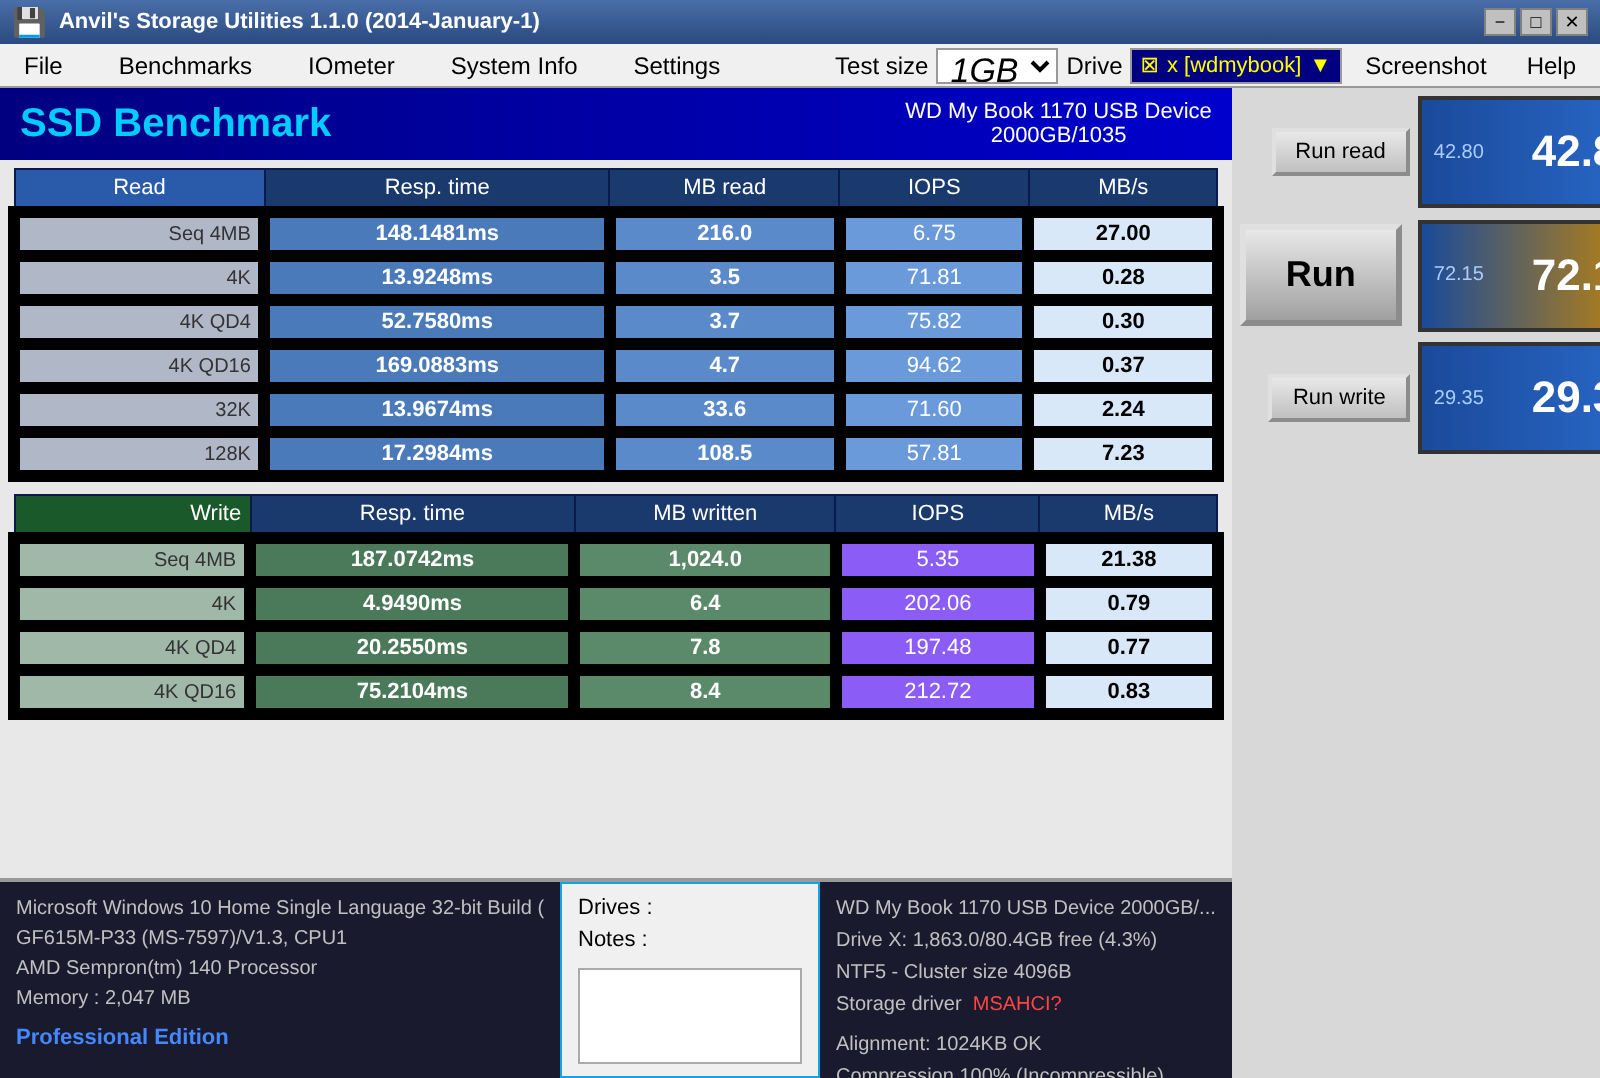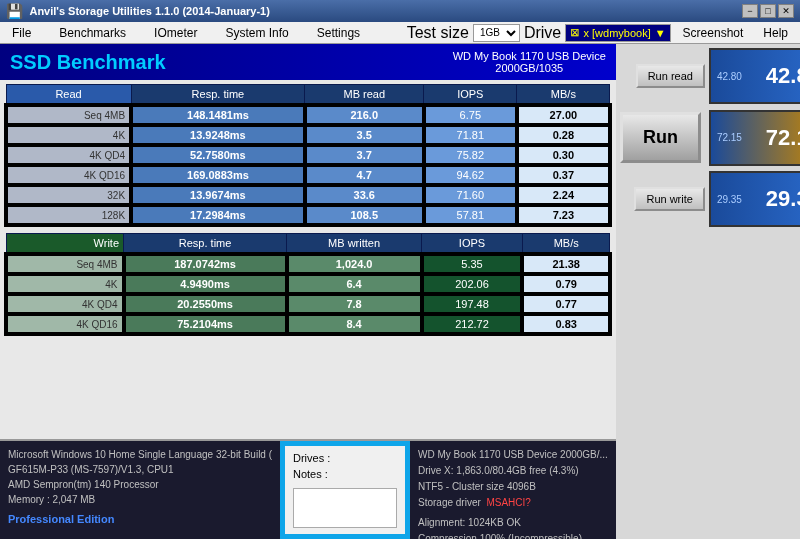--- a/index.html
+++ b/index.html
@@ -64,27 +64,28 @@
       color: #000;
     }
 
     
     .toolbar-right {
       display: flex;
       align-items: center;
       gap: 4px;
       margin-left: auto;
     }
-    .toolbar-label { font-size: 16px; }
+    .toolbar-label { font-size: 12px; }
     .toolbar-select {
       height: 18px;
-      font-size: 10px;
+      font-size: 17px;
       border: 1px solid #999;
       background: white;
       padding: 0 2px;
+      font-style: italic;
     }
     .toolbar-drive {
       background: #000080;
       color: white;
       padding: 1px 4px;
       font-size: 11px;
       border: 1px solid #999;
       display: flex;
       align-items: center;
       gap: 4px;
@@ -142,21 +143,21 @@
       text-align: center;
       border: 1px solid #0a1a4e;
       font-weight: normal;
     }
     .header-row th:first-child {
       background: #2a5aaa;
       text-align: right;
     }
     .data-row td {
       padding: 2px 4px;
-      border: 4px solid #000000;
+      border: 6px solid #000000;
       text-align: center;
       background: #d8e8f8;
     }
     .data-row td:first-child {
       background: #b0b8c8;
       color: #333;
       text-align: right;
       font-size: 10px;
     }
     .data-row td.resp-time {
@@ -191,21 +192,21 @@
     .write-row td:first-child {
       background: #a0b8a8;
     }
     .write-row td.resp-time {
       background: #4a7a5a;
     }
     .write-row td.mb-read {
       background: #5a8a6a;
     }
     .write-row td.iops-val {
-      background: #14532d;
+      background: #8b5cf6;
     }
 
     
     .right-panel {
       width: 267px;
       background: #d8d8d8;
       display: flex;
       flex-direction: column;
       padding: 4px;
       gap: 4px;
@@ -282,21 +283,21 @@
     }
     .bottom-left .pro-edition {
       color: #4488ff;
       font-size: 11px;
       font-weight: bold;
       margin-top: 4px;
     }
     .bottom-middle {
       width: 130px;
       background: #f0f0f0;
-      border: 5px solid #0ea5e9;
+      border: 1px solid #0ea5e9;
       padding: 6px 8px;
       font-size: 11px;
       display: flex;
       flex-direction: column;
       gap: 4px;
     }
     .bottom-right {
       flex: 1;
       background: #1a1a2e;
       color: #c0c0c0;

